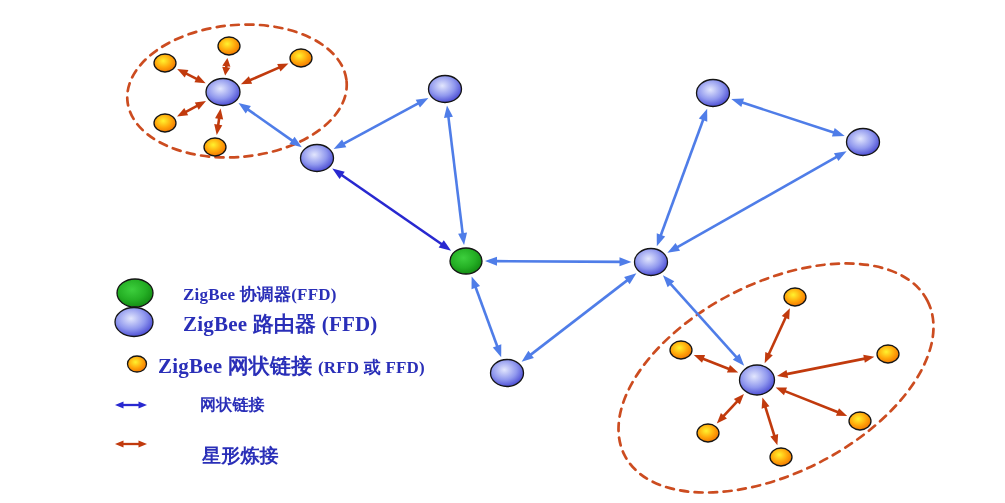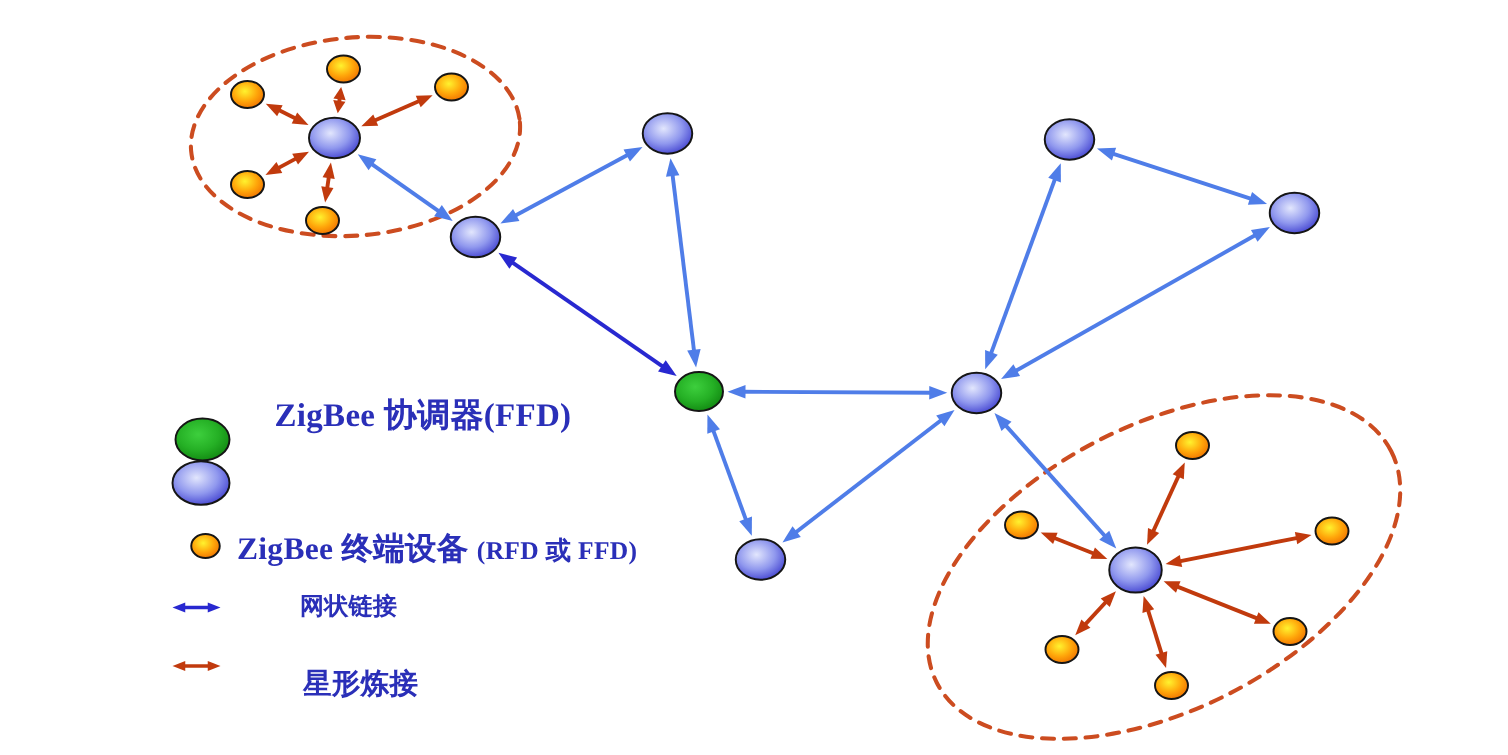--- a/index.html
+++ b/index.html
@@ -30,21 +30,21 @@
     height: 100%;
     pointer-events: none;
   }
   .lg-text {
     position: absolute;
     transform: translateY(-54%);
     font-weight: bold;
     white-space: nowrap;
     letter-spacing: 0.2px;
   }
-  .lg-text.row-0 { left: 183px; top: 278px; font-size: 22px; }
+  .lg-text.row-0 { left: 183px; top: 295px; font-size: 17px; }
   .lg-text.row-1 { left: 183px; top: 325px; font-size: 21px; }
   .lg-text.row-2 { left: 158px; top: 367px; font-size: 21px; }
   .lg-text.row-3 { left: 200px; top: 406px; font-size: 16px; }
   .lg-text.row-4 { left: 202px; top: 445px; font-size: 19px; margin-top: 12px; }
   .lg-suffix { font-size: 17px; margin-top: 24px; }
 </style>
 </head>
 <body>
 
 <div class="stage">
@@ -160,17 +160,18 @@
       <line x1="121.5" y1="405" x2="140.5" y2="405" stroke="#2828d0" stroke-width="2.3"></line>
       <polygon points="115,405 123.5,408.4 123.5,401.6" fill="#2828d0"></polygon>
       <polygon points="147,405 138.5,401.6 138.5,408.4" fill="#2828d0"></polygon>
       <line x1="121.5" y1="444" x2="140.5" y2="444" stroke="#c13a0d" stroke-width="2.3"></line>
       <polygon points="115,444 123.5,447.4 123.5,440.6" fill="#c13a0d"></polygon>
       <polygon points="147,444 138.5,440.6 138.5,447.4" fill="#c13a0d"></polygon>
     </svg>
 
   <div class="legend-texts">
     <div class="lg-text row-0" style="color: rgb(42, 47, 184);">ZigBee 协调器(FFD)</div>
-    <div class="lg-text row-2" style="color: rgb(42, 47, 184);"><span>ZigBee 终端设备 </span><span class="lg-suffix">(RFD 或 FFD)</span></div>
+    <div class="lg-text row-1" style="color: rgb(42, 47, 184);">ZigBee 路由器 (FFD)</div>
+    <div class="lg-text row-2" style="color: rgb(42, 47, 184);"><span>ZigBee 网状链接 </span><span class="lg-suffix">(RFD 或 FFD)</span></div>
     <div class="lg-text row-3" style="color: rgb(42, 47, 184);">网状链接</div>
     <div class="lg-text row-4" style="color: rgb(42, 47, 184);">星形炼接</div>
   </div>
 </div>
 
 </body></html>

